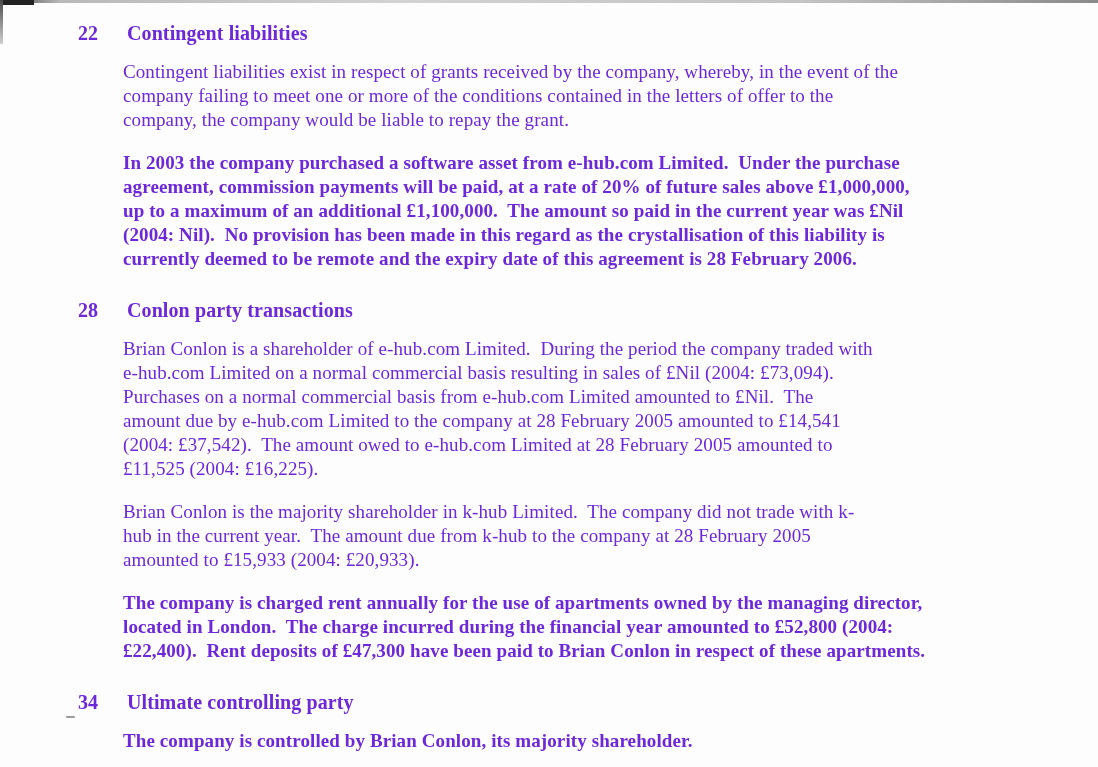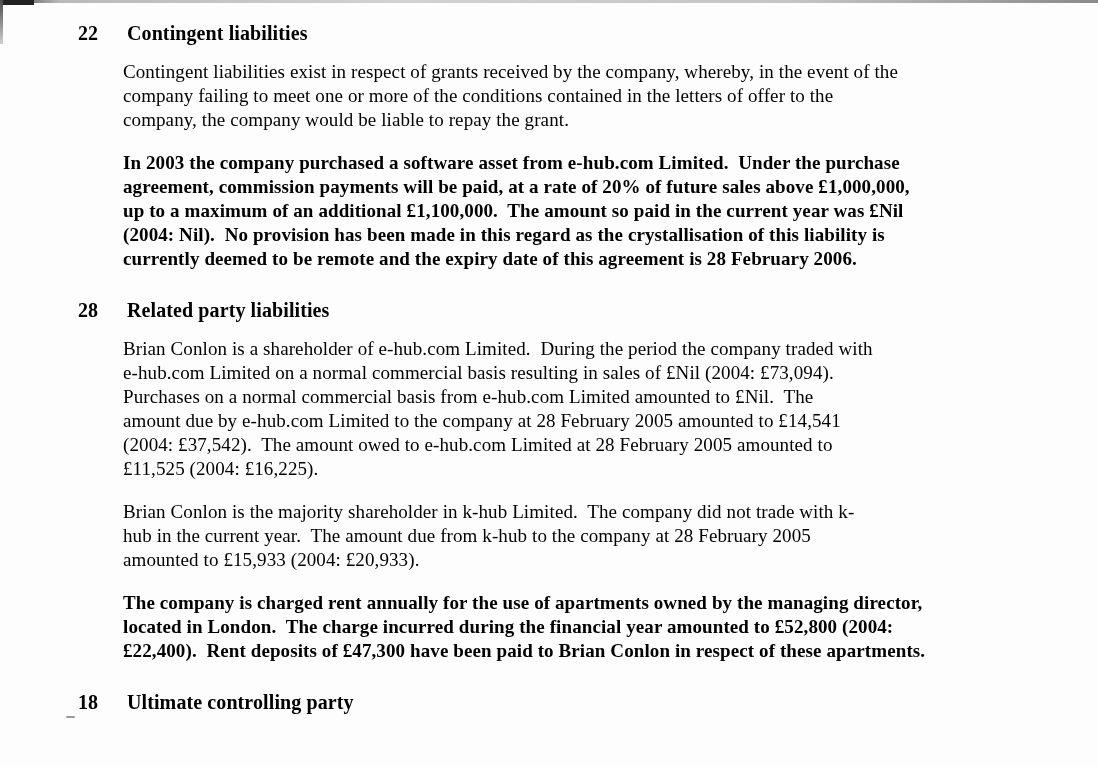--- a/index.html
+++ b/index.html
@@ -7,21 +7,21 @@
     padding: 0;
     background: #ffffff;
   }
   .page {
     position: relative;
     width: 1098px;
     height: 767px;
     background: #fdfdfd;
     overflow: hidden;
     font-family: "Liberation Serif", "DejaVu Serif", serif;
-    color: #000000;
+    color: #6d28d9;
   }
   
   .scan-top-edge {
     position: absolute;
     top: 0; left: 0;
     width: 1098px; height: 3px;
     background: linear-gradient(90deg, #3a3a3a 0px, #b9b9b9 60px, #d2d2d2 400px, #c4c4c4 800px, #8a8a8a 1098px);
   }
   .scan-corner-mark {
     position: absolute;
@@ -102,35 +102,36 @@
 company, the company would be liable to repay the grant.</p>
         <p class="note-para">In 2003 the company purchased a software asset from e-hub.com Limited.  Under the purchase
 agreement, commission payments will be paid, at a rate of 20% of future sales above £1,000,000,
 up to a maximum of an additional £1,100,000.  The amount so paid in the current year was £Nil
 (2004: Nil).  No provision has been made in this regard as the crystallisation of this liability is
 currently deemed to be remote and the expiry date of this agreement is 28 February 2006.</p>
       </section>
       <section class="note">
         <div class="note-heading spaced">
           <span class="note-number">28</span>
-          <h2 class="note-title">Related party liabilities</h2>
+          <h2 class="note-title">Conlon party transactions</h2>
         </div>
         <p class="note-para">Brian Conlon is a shareholder of e-hub.com Limited.  During the period the company traded with
 e-hub.com Limited on a normal commercial basis resulting in sales of £Nil (2004: £73,094).
 Purchases on a normal commercial basis from e-hub.com Limited amounted to £Nil.  The
 amount due by e-hub.com Limited to the company at 28 February 2005 amounted to £14,541
 (2004: £37,542).  The amount owed to e-hub.com Limited at 28 February 2005 amounted to
 £11,525 (2004: £16,225).</p>
         <p class="note-para">Brian Conlon is the majority shareholder in k-hub Limited.  The company did not trade with k-
 hub in the current year.  The amount due from k-hub to the company at 28 February 2005
 amounted to £15,933 (2004: £20,933).</p>
         <p class="note-para">The company is charged rent annually for the use of apartments owned by the managing director,
 located in London.  The charge incurred during the financial year amounted to £52,800 (2004:
 £22,400).  Rent deposits of £47,300 have been paid to Brian Conlon in respect of these apartments.</p>
       </section>
       <section class="note">
         <div class="note-heading spaced">
-          <span class="note-number">18</span>
+          <span class="note-number">34</span>
           <h2 class="note-title">Ultimate controlling party</h2>
         </div>
+        <p class="note-para">The company is controlled by Brian Conlon, its majority shareholder.</p>
       </section>
     </main>
 </div>
 
 </body></html>

